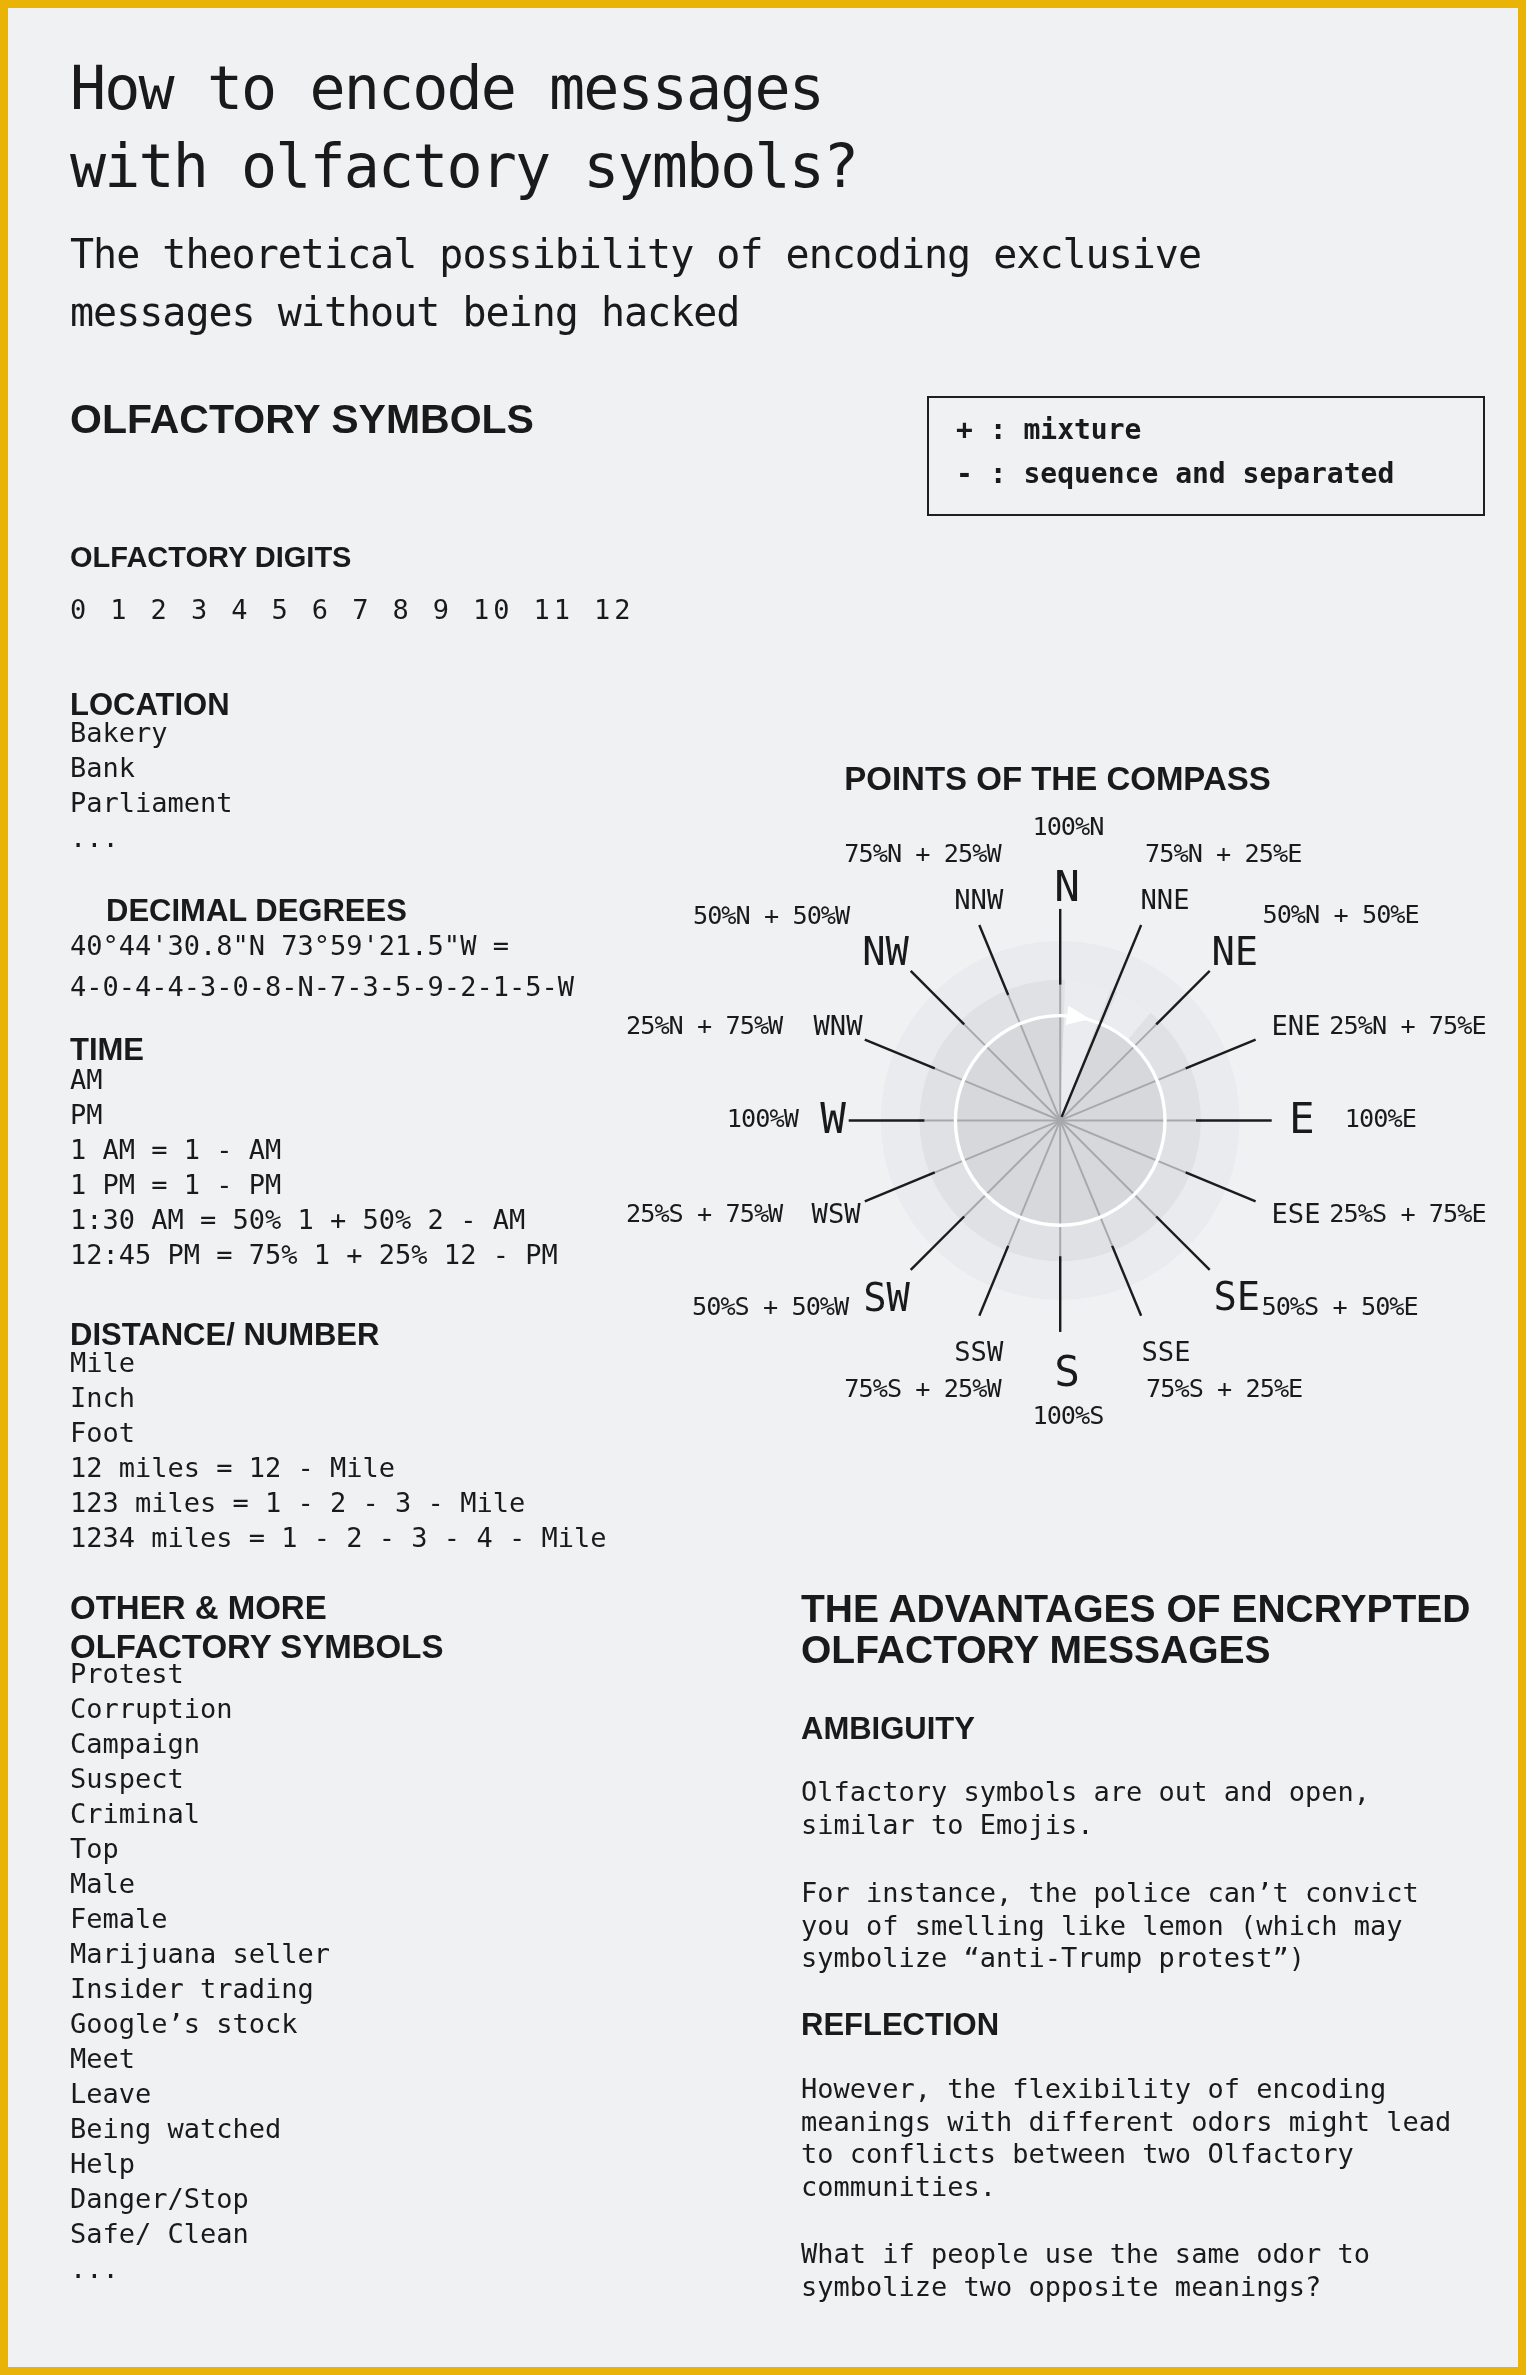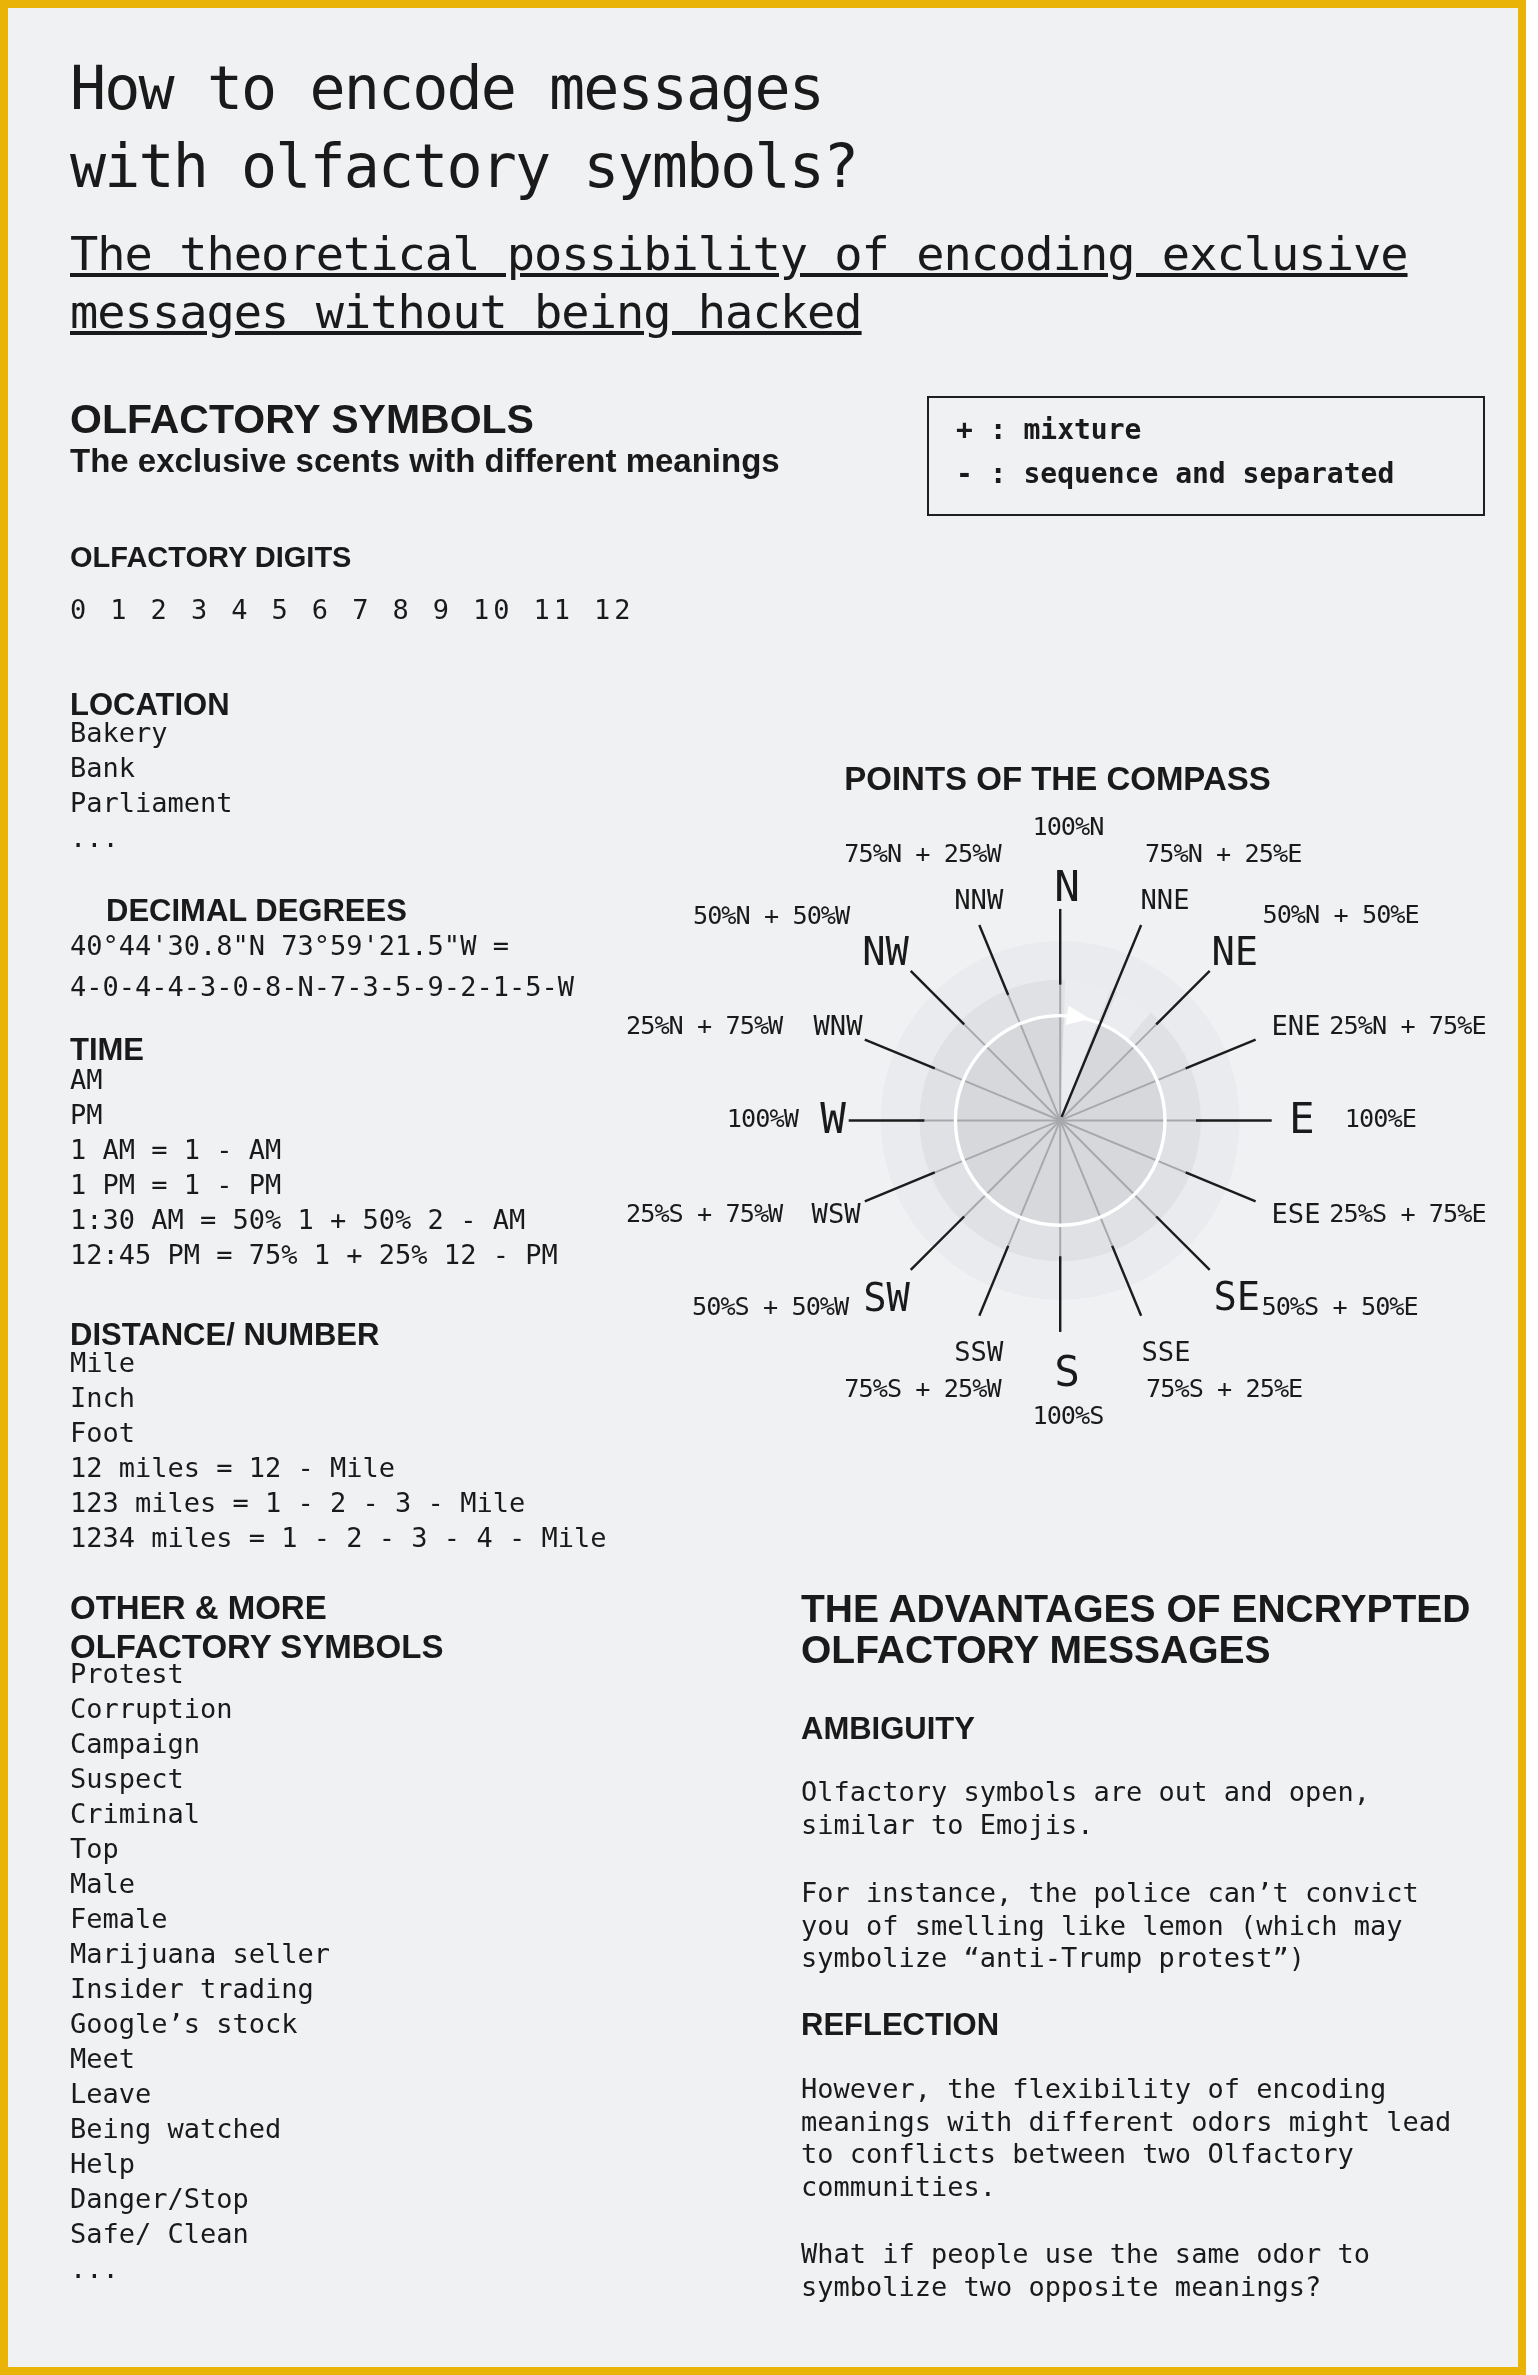--- a/index.html
+++ b/index.html
@@ -4,21 +4,21 @@
 <style>
   html,body{margin:0;padding:0;background:#ffffff;}
   .canvas{position:relative;width:1526px;height:2375px;background:#eab308;overflow:hidden;
           font-family:"DejaVu Sans Mono",monospace;color:#1a1a1a;}
   .paper{position:absolute;left:7.8px;top:7.8px;right:7.8px;bottom:7.8px;background:#f0f1f3;}
   .abs{position:absolute;}
   .pre{white-space:pre-line;}
   .mono{font-family:"DejaVu Sans Mono",monospace;}
   .sans{font-family:"Liberation Sans","DejaVu Sans",sans-serif;font-weight:bold;}
   .title{font-size:60px;line-height:78px;letter-spacing:-1.9px;}
-  .subtitle{font-size:47px;line-height:58px;letter-spacing:-1px;text-decoration:underline;}
+  .subtitle{font-size:40px;line-height:58px;letter-spacing:-1px;}
   .h1{font-size:41px;line-height:45px;}
   .h1b{font-size:33px;line-height:39px;}
   .h2{font-size:31px;line-height:36px;}
   .h2s{font-size:29px;line-height:34px;}
   .advh{font-size:39px;line-height:41px;}
   .body28{font-size:27px;line-height:35px;}
   .para{font-size:27px;line-height:32.5px;}
   .legend-box{border:2.9px solid #1f1f1f;background:#f0f1f3;box-sizing:border-box;font-weight:bold;}
   .legend-text{font-size:28px;line-height:44px;padding:9.7px 0 0 27px;}
   .digits{font-size:27px;letter-spacing:3.9px;}
@@ -35,21 +35,20 @@
 
 <div class="canvas">
   <div class="paper"></div>
 
   <div class="abs mono title pre" style="left:70px;top:49px;">How to encode messages
 with olfactory symbols?</div>
   <div class="abs mono subtitle pre" style="left:70px;top:225px;">The theoretical possibility of encoding exclusive
 messages without being hacked</div>
 
   <div class="abs sans h1" style="left:70px;top:397px;">OLFACTORY SYMBOLS</div>
-  <div class="abs sans h1b" style="left:70px;top:441px;">The exclusive scents with different meanings</div>
 
   <div class="abs legend-box" style="left:927px;top:396px;width:558px;height:120px;">
     <div class="mono legend-text">
       <div>+ : mixture</div>
       <div>- : sequence and separated</div>
     </div>
   </div>
 
   <div class="abs sans h2s" style="left:70px;top:540px;">OLFACTORY DIGITS</div>
   <div class="abs mono digits" style="left:70px;top:594px;">0 1 2 3 4 5 6 7 8 9 10 11 12</div>

